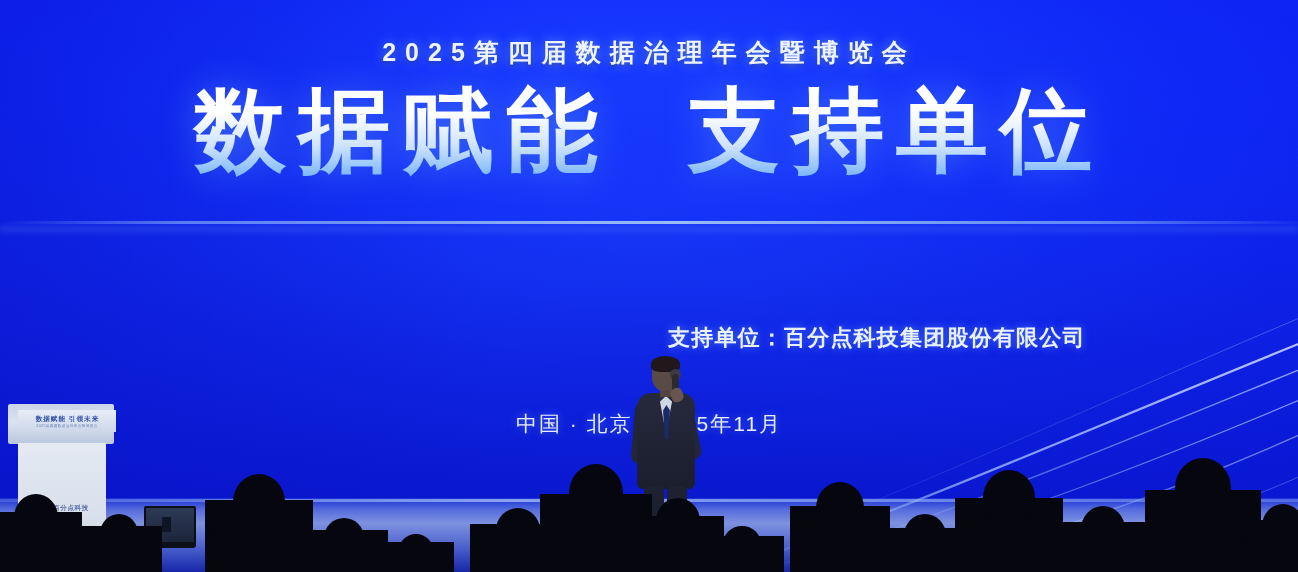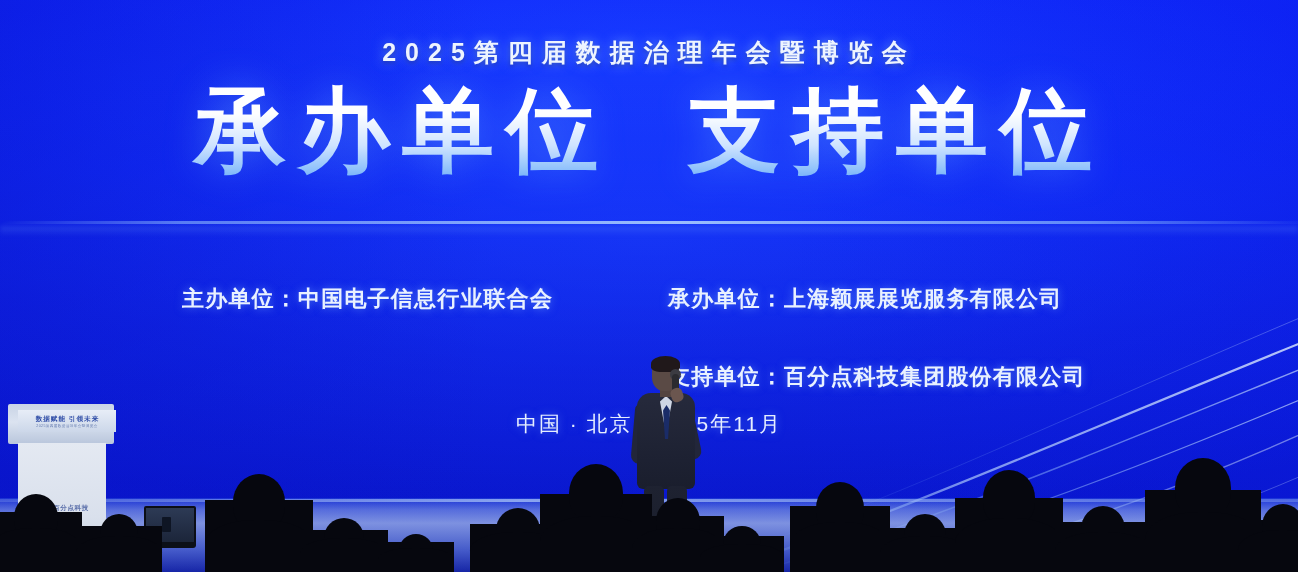--- a/index.html
+++ b/index.html
@@ -420,28 +420,24 @@
       <path d="M10,300 C200,272 400,198 640,96" fill="none" stroke="url(#rg2)" stroke-width="1.1"></path>
       <path d="M60,300 C240,284 430,226 640,130" fill="none" stroke="url(#rg)" stroke-width="1.4" opacity="0.6"></path>
       <path d="M120,300 C290,292 470,250 640,172" fill="none" stroke="url(#rg2)" stroke-width="0.9" opacity="0.5"></path>
       <path d="M-20,280 C160,232 340,140 640,14" fill="none" stroke="url(#rg2)" stroke-width="1.0" opacity="0.45"></path>
     </svg>
   </div>
 
   <div class="eyebrow">2025第四届数据治理年会暨博览会</div>
 
   <div class="headline">
-    <span>承办单位</span><span class="gap"></span><span>支持单位</span>
+    <span>数据赋能</span><span class="gap"></span><span>支持单位</span>
   </div>
 
   <div class="orgs">
-    <div class="row">
-      <div class="org-left">主办单位：中国电子信息行业联合会</div>
-      <div class="org-right">承办单位：上海颖展展览服务有限公司</div>
-    </div>
     <div class="row">
       <div class="org-right second">支持单位：百分点科技集团股份有限公司</div>
     </div>
   </div>
 
   <div class="venue">中国 · 北京　2025年11月</div>
 
   <div class="floor-edge"></div>
   <div class="floor"></div>
 

